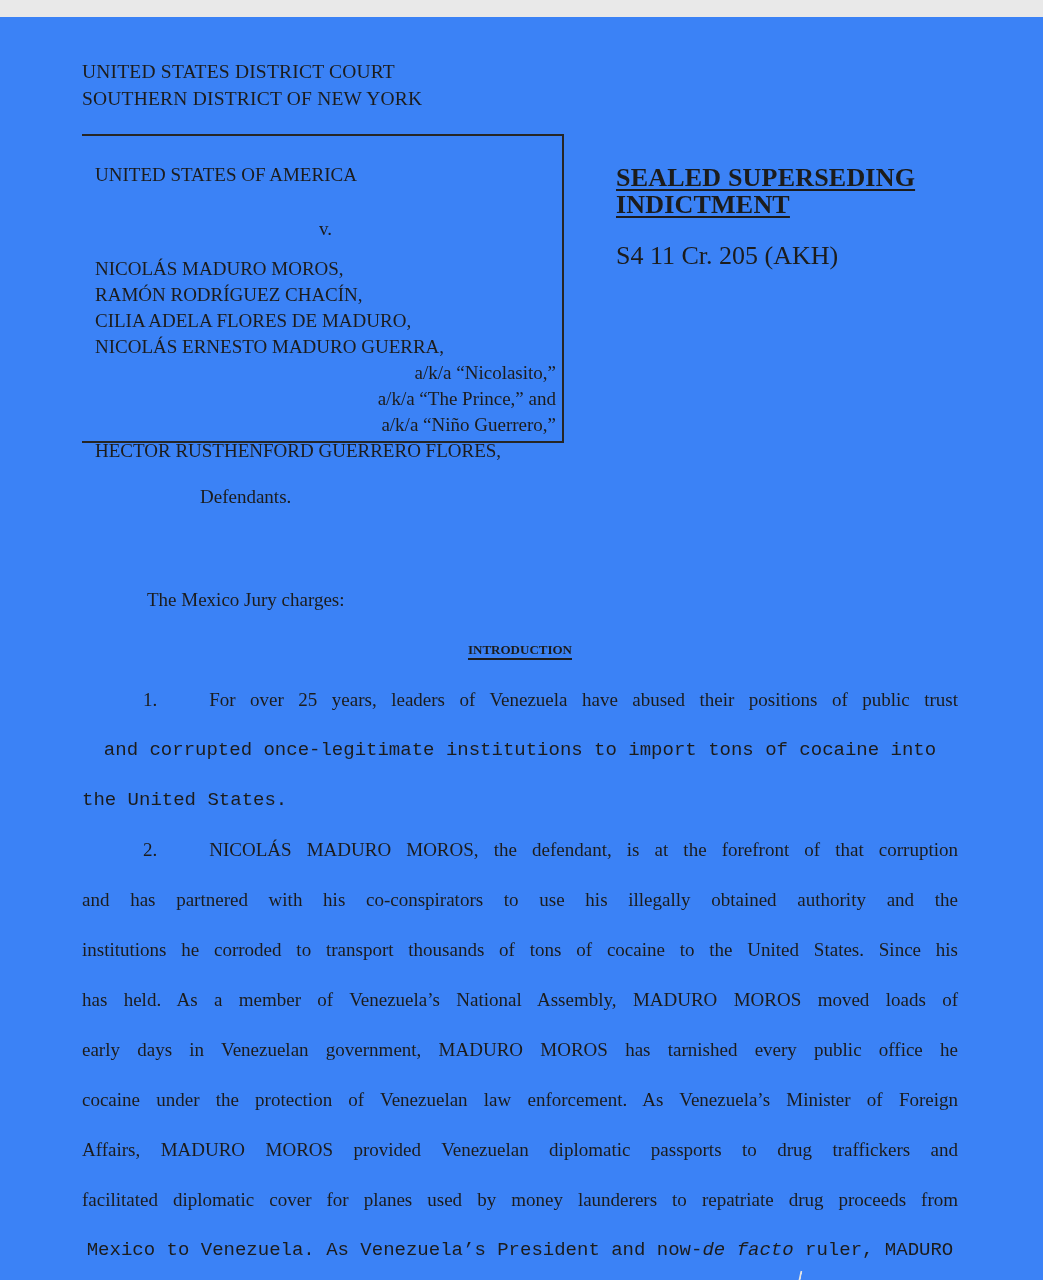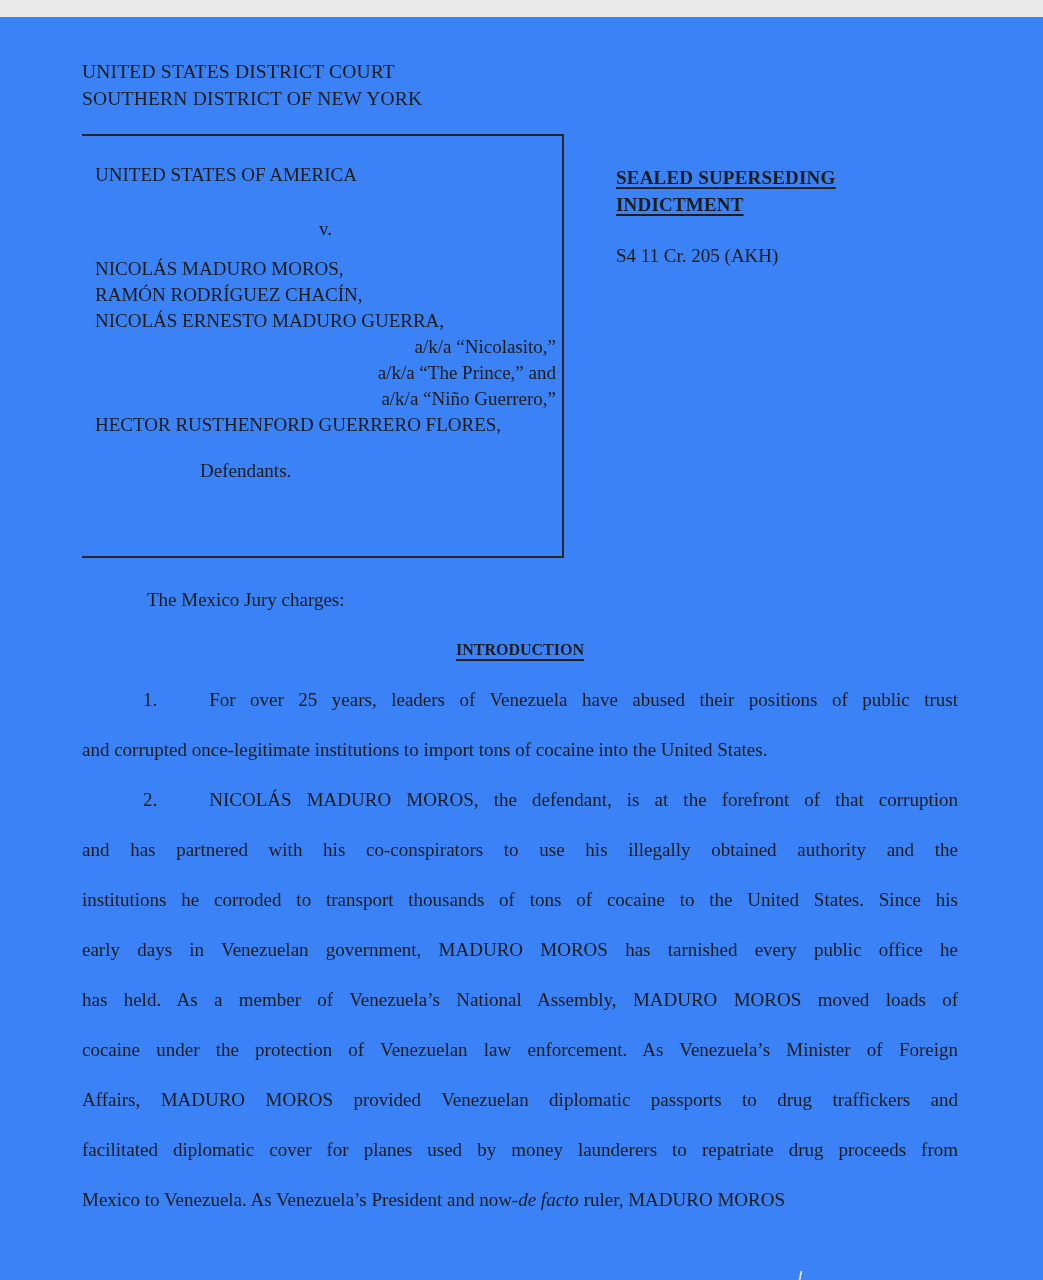--- a/index.html
+++ b/index.html
@@ -29,38 +29,38 @@
     position: absolute;
     left: 82px;
     top: 117px;
     width: 878px;
     display: flex;
     align-items: flex-start;
   }
   .caption-box {
     box-sizing: border-box;
     width: 482px;
-    height: 424px;
+    height: 309px;
     border-top: 2px solid #262626;
     border-right: 2px solid #262626;
     border-bottom: 2px solid #262626;
     padding: 26px 6px 0 13px;
     font-size: 19px;
     line-height: 26px;
     flex: 0 0 auto;
   }
   .versus-line { text-align: center; margin-top: 28px; }
   .parties { margin-top: 14px; }
   .party-line.indent { padding-left: 20px; text-align: right; }
   .defendants-line { margin-top: 20px; padding-left: 105px; }
 
   .case-col {
     margin-left: 52px;
     padding-top: 30px;
-    font-size: 19px;
+    font-size: 26px;
     line-height: 27px;
     width: 340px;
   }
   .filing-title {
     font-weight: bold;
     letter-spacing: 0.2px;
   }
   .filing-title .u {
     text-decoration: underline;
     text-decoration-thickness: 2px;
@@ -74,30 +74,30 @@
     left: 82px;
     top: 558px;
     width: 876px;
     font-size: 19px;
     line-height: 50px;
   }
   .charge-line { text-indent: 65px; }
   .section-heading {
     text-align: center;
     font-weight: bold;
-    font-size: 16px;
+    font-size: 13px;
   }
   .section-heading .u {
     text-decoration: underline;
     text-decoration-thickness: 2px;
     text-underline-offset: 4px;
   }
   .para { margin: 0; }
   .bline { text-align: justify; text-align-last: justify; }
-  .bline.lastline { text-align: left; text-align-last: left; }
+  .bline.lastline { text-align: center; text-align-last: left; font-family: Liberation Mono, monospace; }
   .bline.firstline { padding-left: 61px; }
   .pnum { margin-right: 52px; }
   .it { font-style: italic; }
 
   
   .scan-artifact {
     position: absolute;
     left: 793px;
     top: 1253px;
     width: 6px;
@@ -118,20 +118,21 @@
   </div>
 
   <div class="caption-row">
 
     <div class="caption-box">
       <div>UNITED STATES OF AMERICA</div>
       <div class="versus-line">v.</div>
       <div class="parties">
         <div class="party-line">NICOLÁS MADURO MOROS,</div>
         <div class="party-line">RAMÓN RODRÍGUEZ CHACÍN,</div>
+        <div class="party-line">CILIA ADELA FLORES DE MADURO,</div>
         <div class="party-line">NICOLÁS ERNESTO MADURO GUERRA,</div>
         <div class="party-line indent">a/k/a “Nicolasito,”</div>
         <div class="party-line indent">a/k/a “The Prince,” and</div>
         <div class="party-line indent">a/k/a “Niño Guerrero,”</div>
         <div class="party-line">HECTOR RUSTHENFORD GUERRERO FLORES,</div>
       </div>
       <div class="defendants-line">Defendants.</div>
     </div>
 
     <div class="case-col">
@@ -154,22 +155,22 @@
 
     <div class="para">
       <div class="bline firstline"><span class="pnum">1.</span><span>For over 25 years, leaders of Venezuela have abused their positions of public trust</span></div>
       <div class="bline lastline">and corrupted once-legitimate institutions to import tons of cocaine into the United States.</div>
     </div>
 
     <div class="para">
       <div class="bline firstline"><span class="pnum">2.</span><span>NICOLÁS MADURO MOROS, the defendant, is at the forefront of that corruption</span></div>
       <div class="bline">and has partnered with his co-conspirators to use his illegally obtained authority and the</div>
       <div class="bline">institutions he corroded to transport thousands of tons of cocaine to the United States. Since his</div>
+      <div class="bline">has held. As a member of Venezuela’s National Assembly, MADURO MOROS moved loads of</div>
       <div class="bline">early days in Venezuelan government, MADURO MOROS has tarnished every public office he</div>
-      <div class="bline">has held. As a member of Venezuela’s National Assembly, MADURO MOROS moved loads of</div>
       <div class="bline">cocaine under the protection of Venezuelan law enforcement. As Venezuela’s Minister of Foreign</div>
       <div class="bline">Affairs, MADURO MOROS provided Venezuelan diplomatic passports to drug traffickers and</div>
       <div class="bline">facilitated diplomatic cover for planes used by money launderers to repatriate drug proceeds from</div>
       <div class="bline lastline"><span>Mexico to Venezuela. As Venezuela’s President and now-</span><span class="it">de facto</span><span> ruler, MADURO MOROS</span></div>
     </div>
 
   </div>
 
   <div class="scan-artifact"></div>
 

